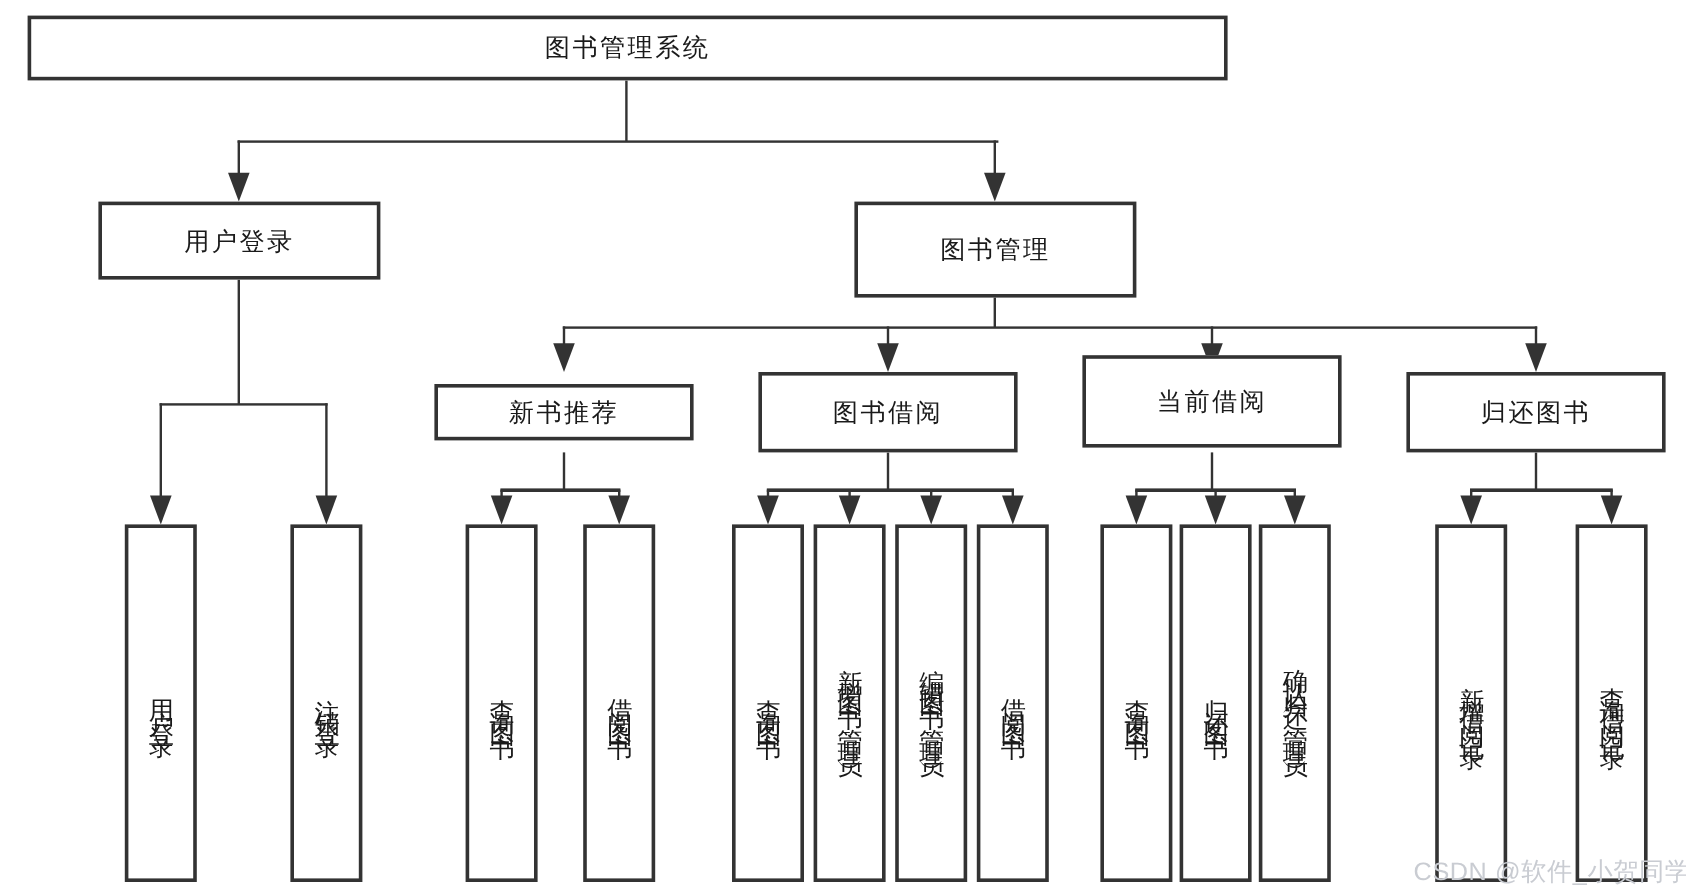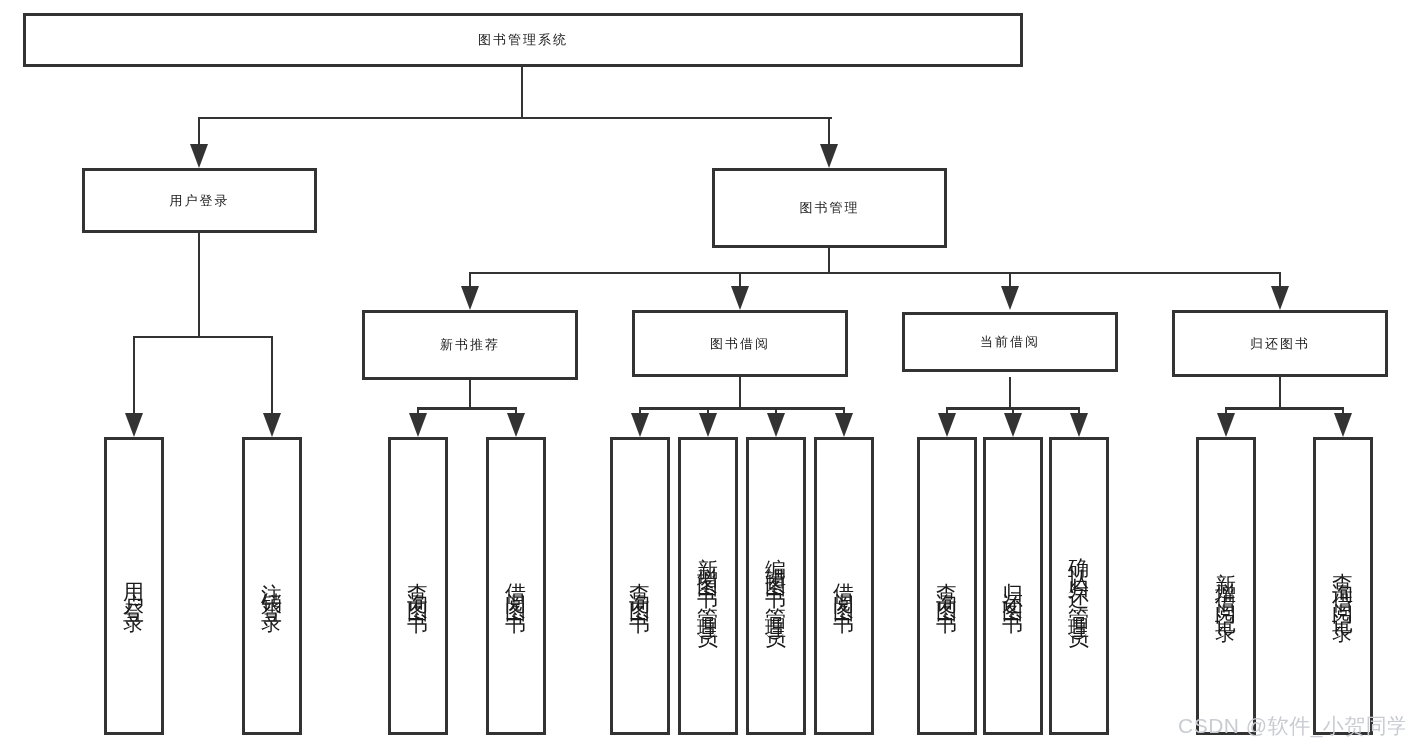--- a/index.html
+++ b/index.html
@@ -16,21 +16,21 @@
     box-sizing: border-box;
     background: #ffffff;
     border: 3px solid #333333;
     display: flex;
     align-items: center;
     justify-content: center;
     color: #1a1a1a;
     z-index: 2;
   }
   .h-label {
-    font-size: 13px;
+    font-size: 21px;
     letter-spacing: 2px;
     white-space: nowrap;
   }
   .leaf { width: 60px; top: 437px; height: 298px; }
   .vtext {
     writing-mode: vertical-rl;
     text-orientation: mixed;
     font-size: 21px;
     letter-spacing: 10px;
     line-height: 1.0;
@@ -127,27 +127,27 @@
     <span class="h-label">图书管理系统</span>
   </div>
 
   <div class="node" style="left:82px; top:168px; width:235px; height:65px;">
     <span class="h-label">用户登录</span>
   </div>
   <div class="node" style="left:712px; top:168px; width:235px; height:80px;">
     <span class="h-label">图书管理</span>
   </div>
 
-  <div class="node" style="left:362px; top:310px; width:216px; height:70px;">
+  <div class="node" style="left:362px; top:320px; width:216px; height:47px;">
     <span class="h-label">新书推荐</span>
   </div>
   <div class="node" style="left:632px; top:310px; width:216px; height:67px;">
     <span class="h-label">图书借阅</span>
   </div>
-  <div class="node" style="left:902px; top:312px; width:216px; height:60px;">
+  <div class="node" style="left:902px; top:296px; width:216px; height:77px;">
     <span class="h-label">当前借阅</span>
   </div>
   <div class="node" style="left:1172px; top:310px; width:216px; height:67px;">
     <span class="h-label">归还图书</span>
   </div>
 
   <div class="node leaf" style="left:104px;">
     <span class="vtext">用户登录</span>
   </div>
   <div class="node leaf" style="left:242px;">

